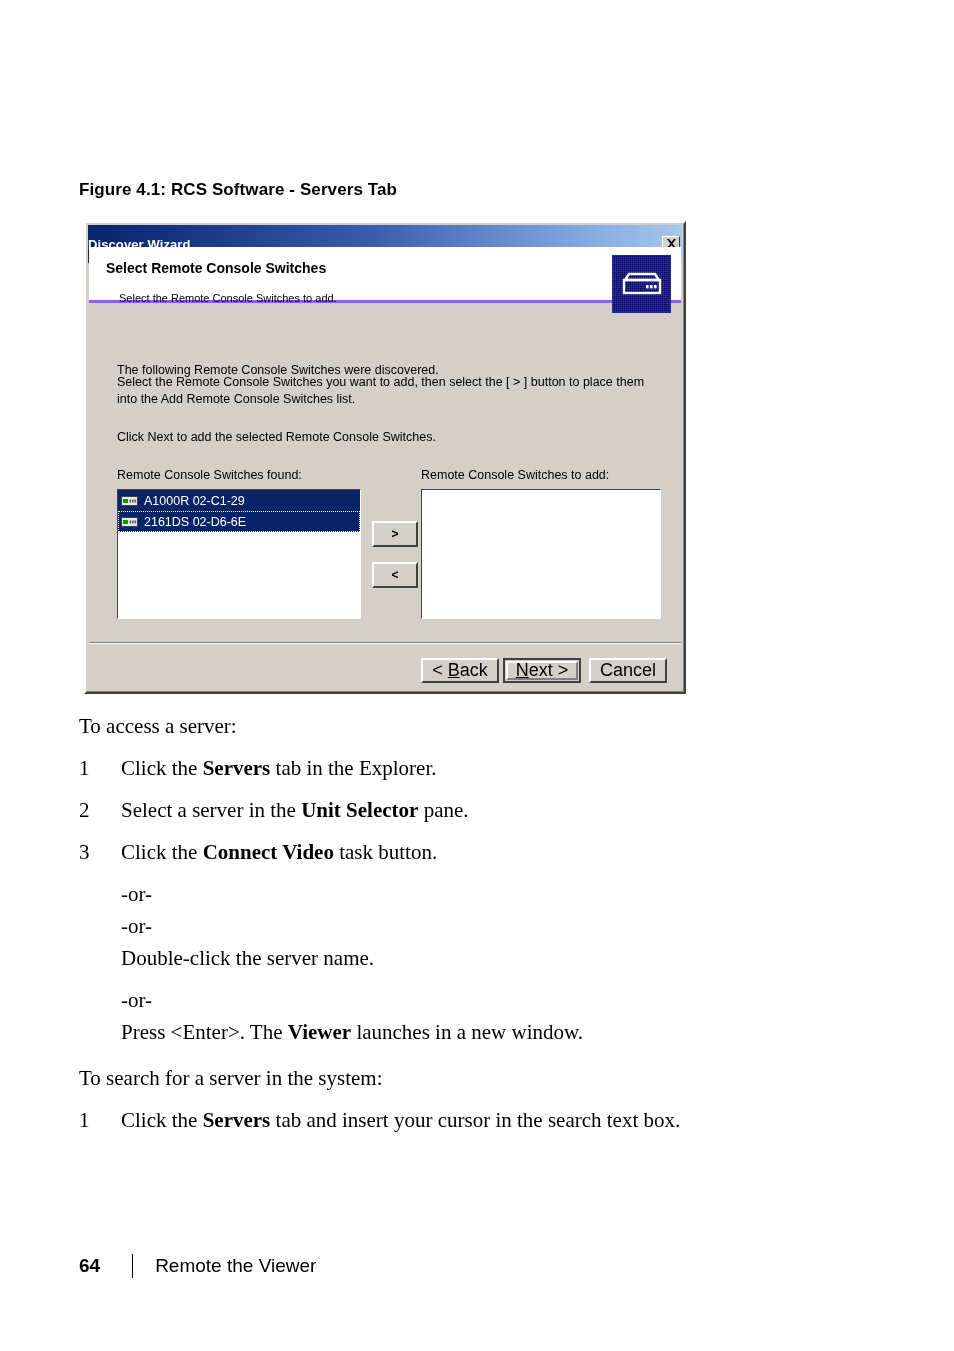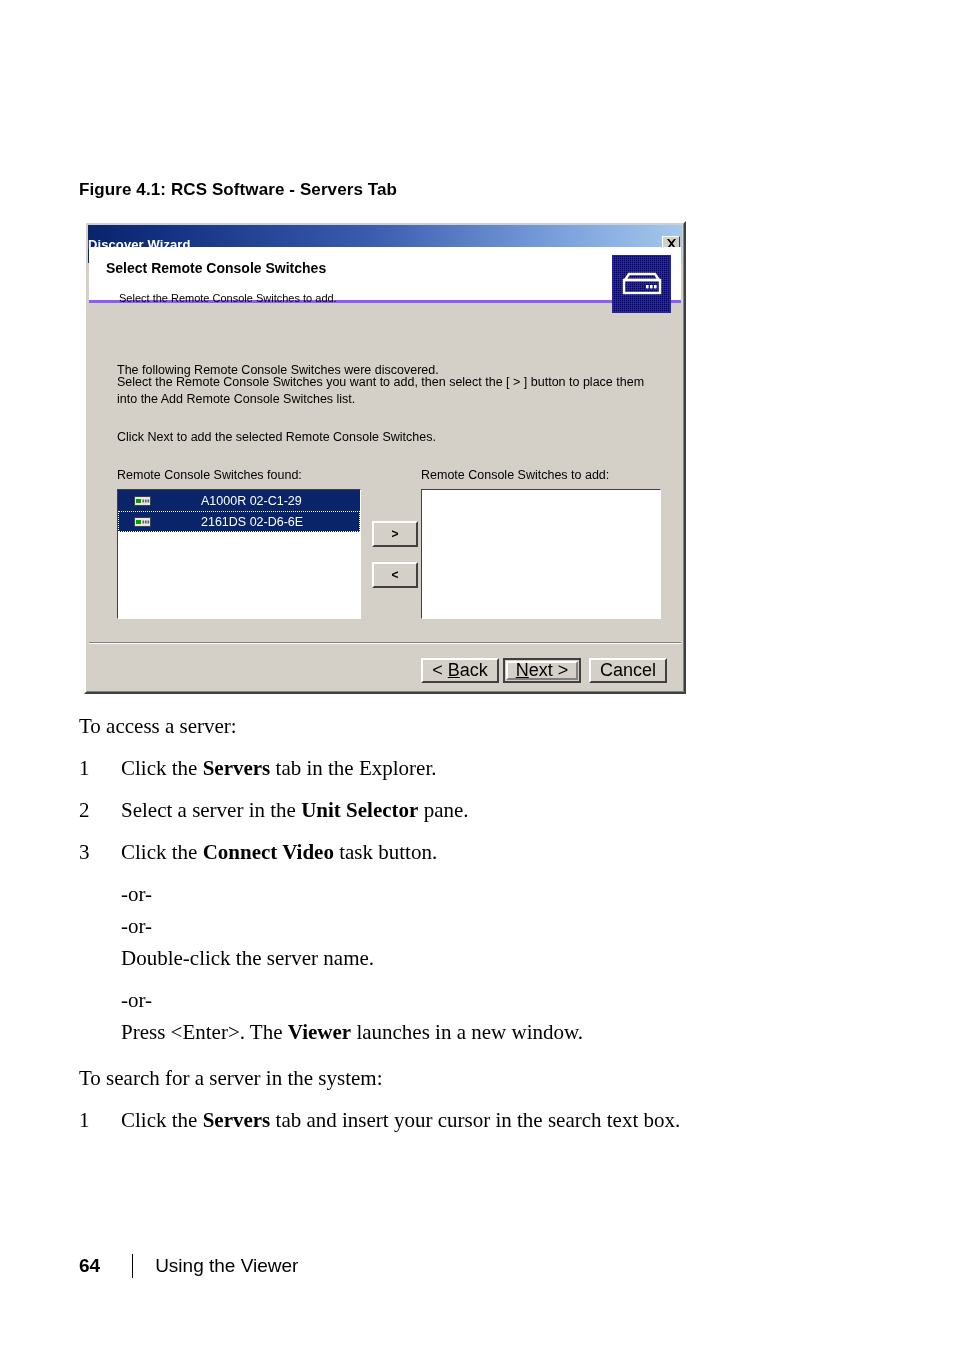--- a/index.html
+++ b/index.html
@@ -185,26 +185,25 @@
     box-sizing: border-box;
     overflow: hidden;
   }
   .listbox-left  { left: 28px; top: 165px; width: 244px; height: 130px; }
   .listbox-right { left: 332px; top: 165px; width: 240px; height: 130px; }
 
   .list-item {
     display: flex;
     align-items: center;
     height: 21px;
-    padding-left: 16px;
+    padding-left: 3px;
     font-size: 12.5px;
     font-family: "Liberation Sans", sans-serif;
     color: #000;
     cursor: default;
-    gap: 44px;
   }
   .list-item.selected {
     background: #0a246a;
     color: #ffffff;
   }
   .list-item.focused {
     outline: 1px dotted #ffffff;
     outline-offset: -1px;
   }
   .item-icon {
@@ -467,16 +466,16 @@
     <div class="step">
       <span class="step-num">1</span>
       <span class="step-text"><span>Click the </span><b>Servers</b><span> tab and insert your cursor in the search text box.</span></span>
     </div>
 
   </div>
 
   <div class="footer">
     <span class="footer-page">64</span>
     <span class="footer-bar"></span>
-    <span class="footer-title">Using the Viewer</span>
+    <span class="footer-title">Remote the Viewer</span>
   </div>
 
 </div>
 
 </body></html>

